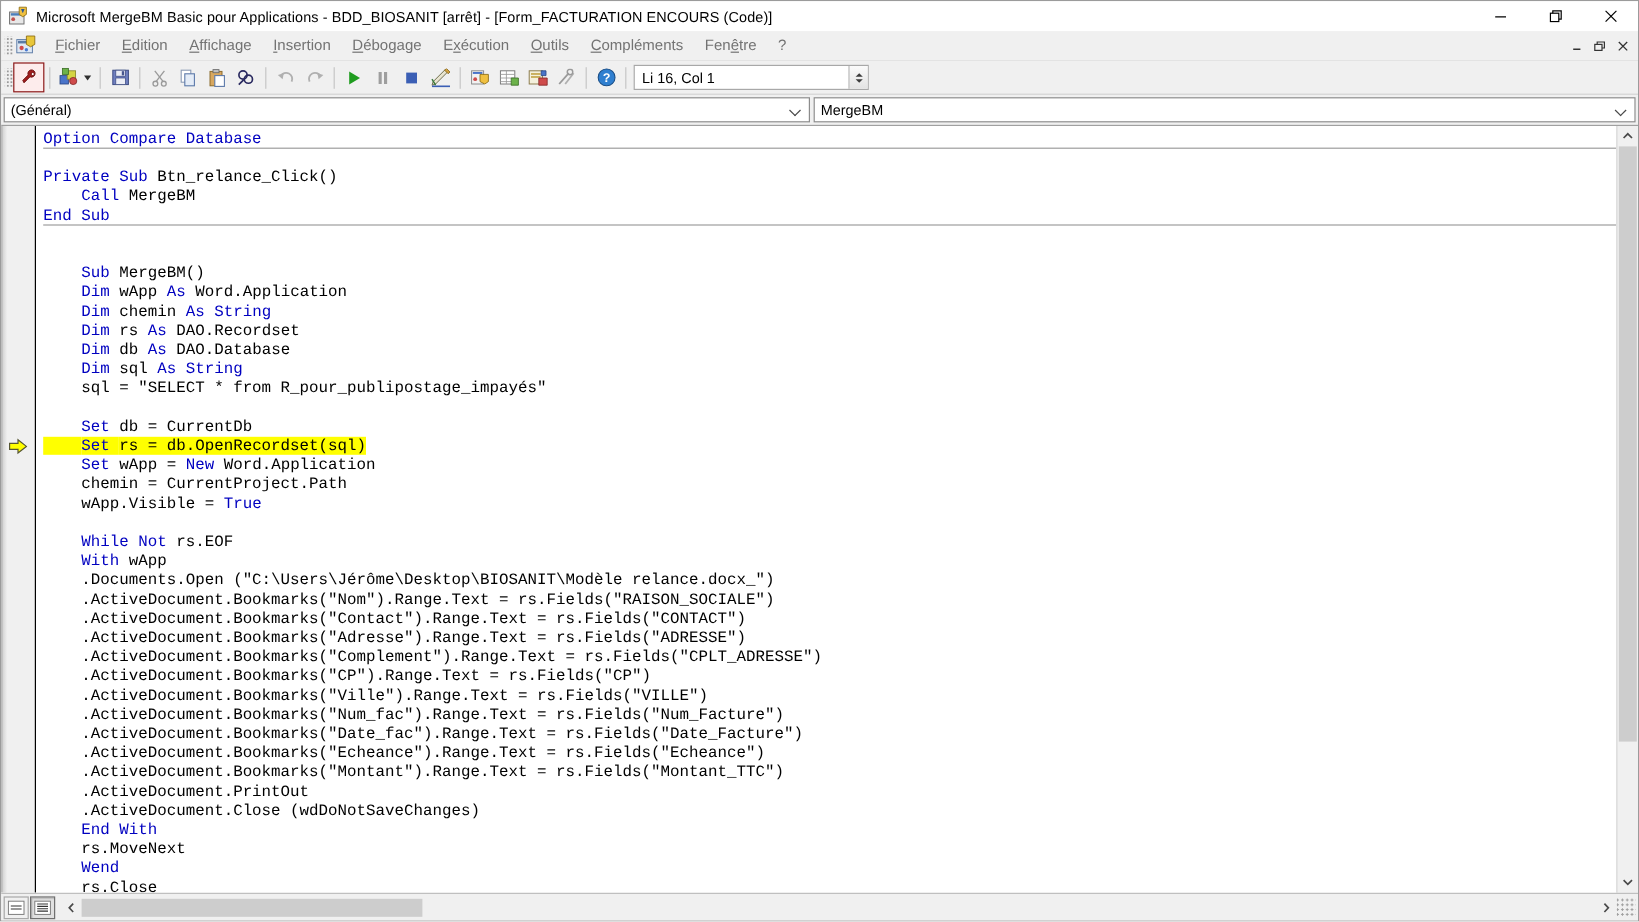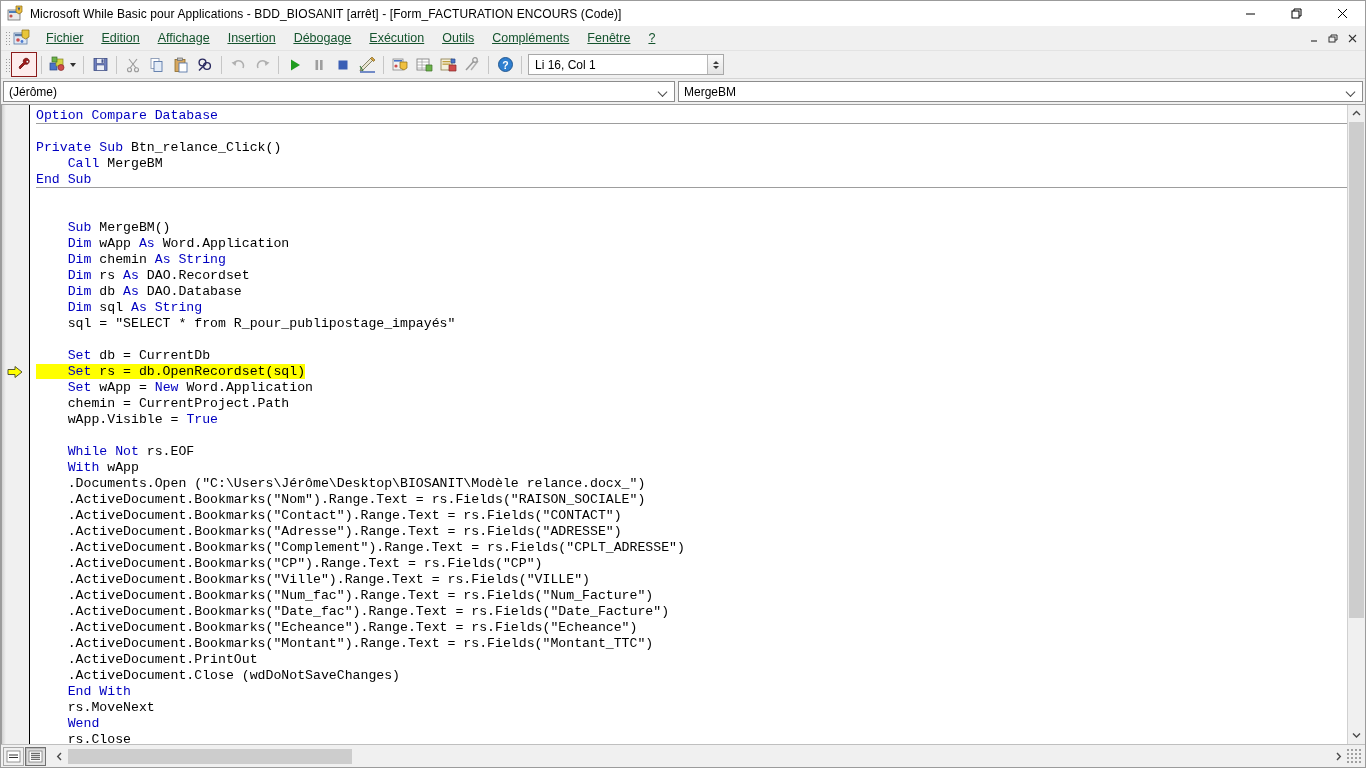--- a/index.html
+++ b/index.html
@@ -72,25 +72,24 @@
     flex: none;
   }
   .menu-app-icon {
     width: 18px; height: 18px;
     margin: 0 6px 0 2px;
     flex: none;
     position: relative;
   }
   .menu-item {
     font-size: 12.5px;
-    color: #14532d;
+    color: #737373;
     padding: 3px 9px;
     white-space: nowrap;
     cursor: default;
-    text-decoration: underline;
   }
   .menu-item u { text-decoration: underline; }
   .mdi-buttons {
     position: absolute;
     right: 4px; top: 0;
     height: 24px;
     display: flex;
     align-items: center;
     gap: 2px;
   }
@@ -346,21 +345,21 @@
   <div class="titlebar">
     <div class="title-icon">
       <svg width="17" height="17" viewBox="0 0 17 17">
         <rect x="1" y="5" width="12" height="10" fill="#e8e8e8" stroke="#6b6b6b" stroke-width="0.8"></rect>
         <rect x="2" y="6" width="10" height="2" fill="#4a7ebb"></rect>
         <path d="M9 1 L15 1 L15 7 L12 9 L9 7 Z" fill="#f0c040" stroke="#8a6a10" stroke-width="0.7"></path>
         <path d="M10.5 2.5 L13.5 2.5 L12 6 Z" fill="#2b5797"></path>
         <circle cx="4" cy="11" r="1.6" fill="#c0504d"></circle>
       </svg>
     </div>
-    <div class="title-text">Microsoft While Basic pour Applications - BDD_BIOSANIT [arrêt] - [Form_FACTURATION ENCOURS (Code)]</div>
+    <div class="title-text">Microsoft MergeBM Basic pour Applications - BDD_BIOSANIT [arrêt] - [Form_FACTURATION ENCOURS (Code)]</div>
     <div class="win-buttons">
       <div class="win-btn">
         <svg width="11" height="11" viewBox="0 0 11 11">
             <line x1="1" y1="6" x2="10" y2="6" stroke="#000" stroke-width="1"></line>
           </svg>
       </div>
       <div class="win-btn">
         <svg width="11" height="11" viewBox="0 0 11 11">
           <rect x="1" y="3" width="7" height="7" fill="none" stroke="#000" stroke-width="1"></rect>
           <polyline points="3,3 3,1 10,1 10,8 8,8" fill="none" stroke="#000" stroke-width="1"></polyline>
@@ -577,21 +576,21 @@
       <span>Li 16, Col 1</span>
       <div class="spin">
         <i class="up"></i>
           <i class="down"></i>
       </div>
     </div>
   </div>
 
   <div class="comborow">
     <div class="combo left">
-      <span>(Jérôme)</span>
+      <span>(Général)</span>
       <span class="combo-arrow"></span>
     </div>
     <div class="combo right">
       <span>MergeBM</span>
       <span class="combo-arrow"></span>
     </div>
   </div>
 
   <div class="codewrap">
     <div class="codepane">

